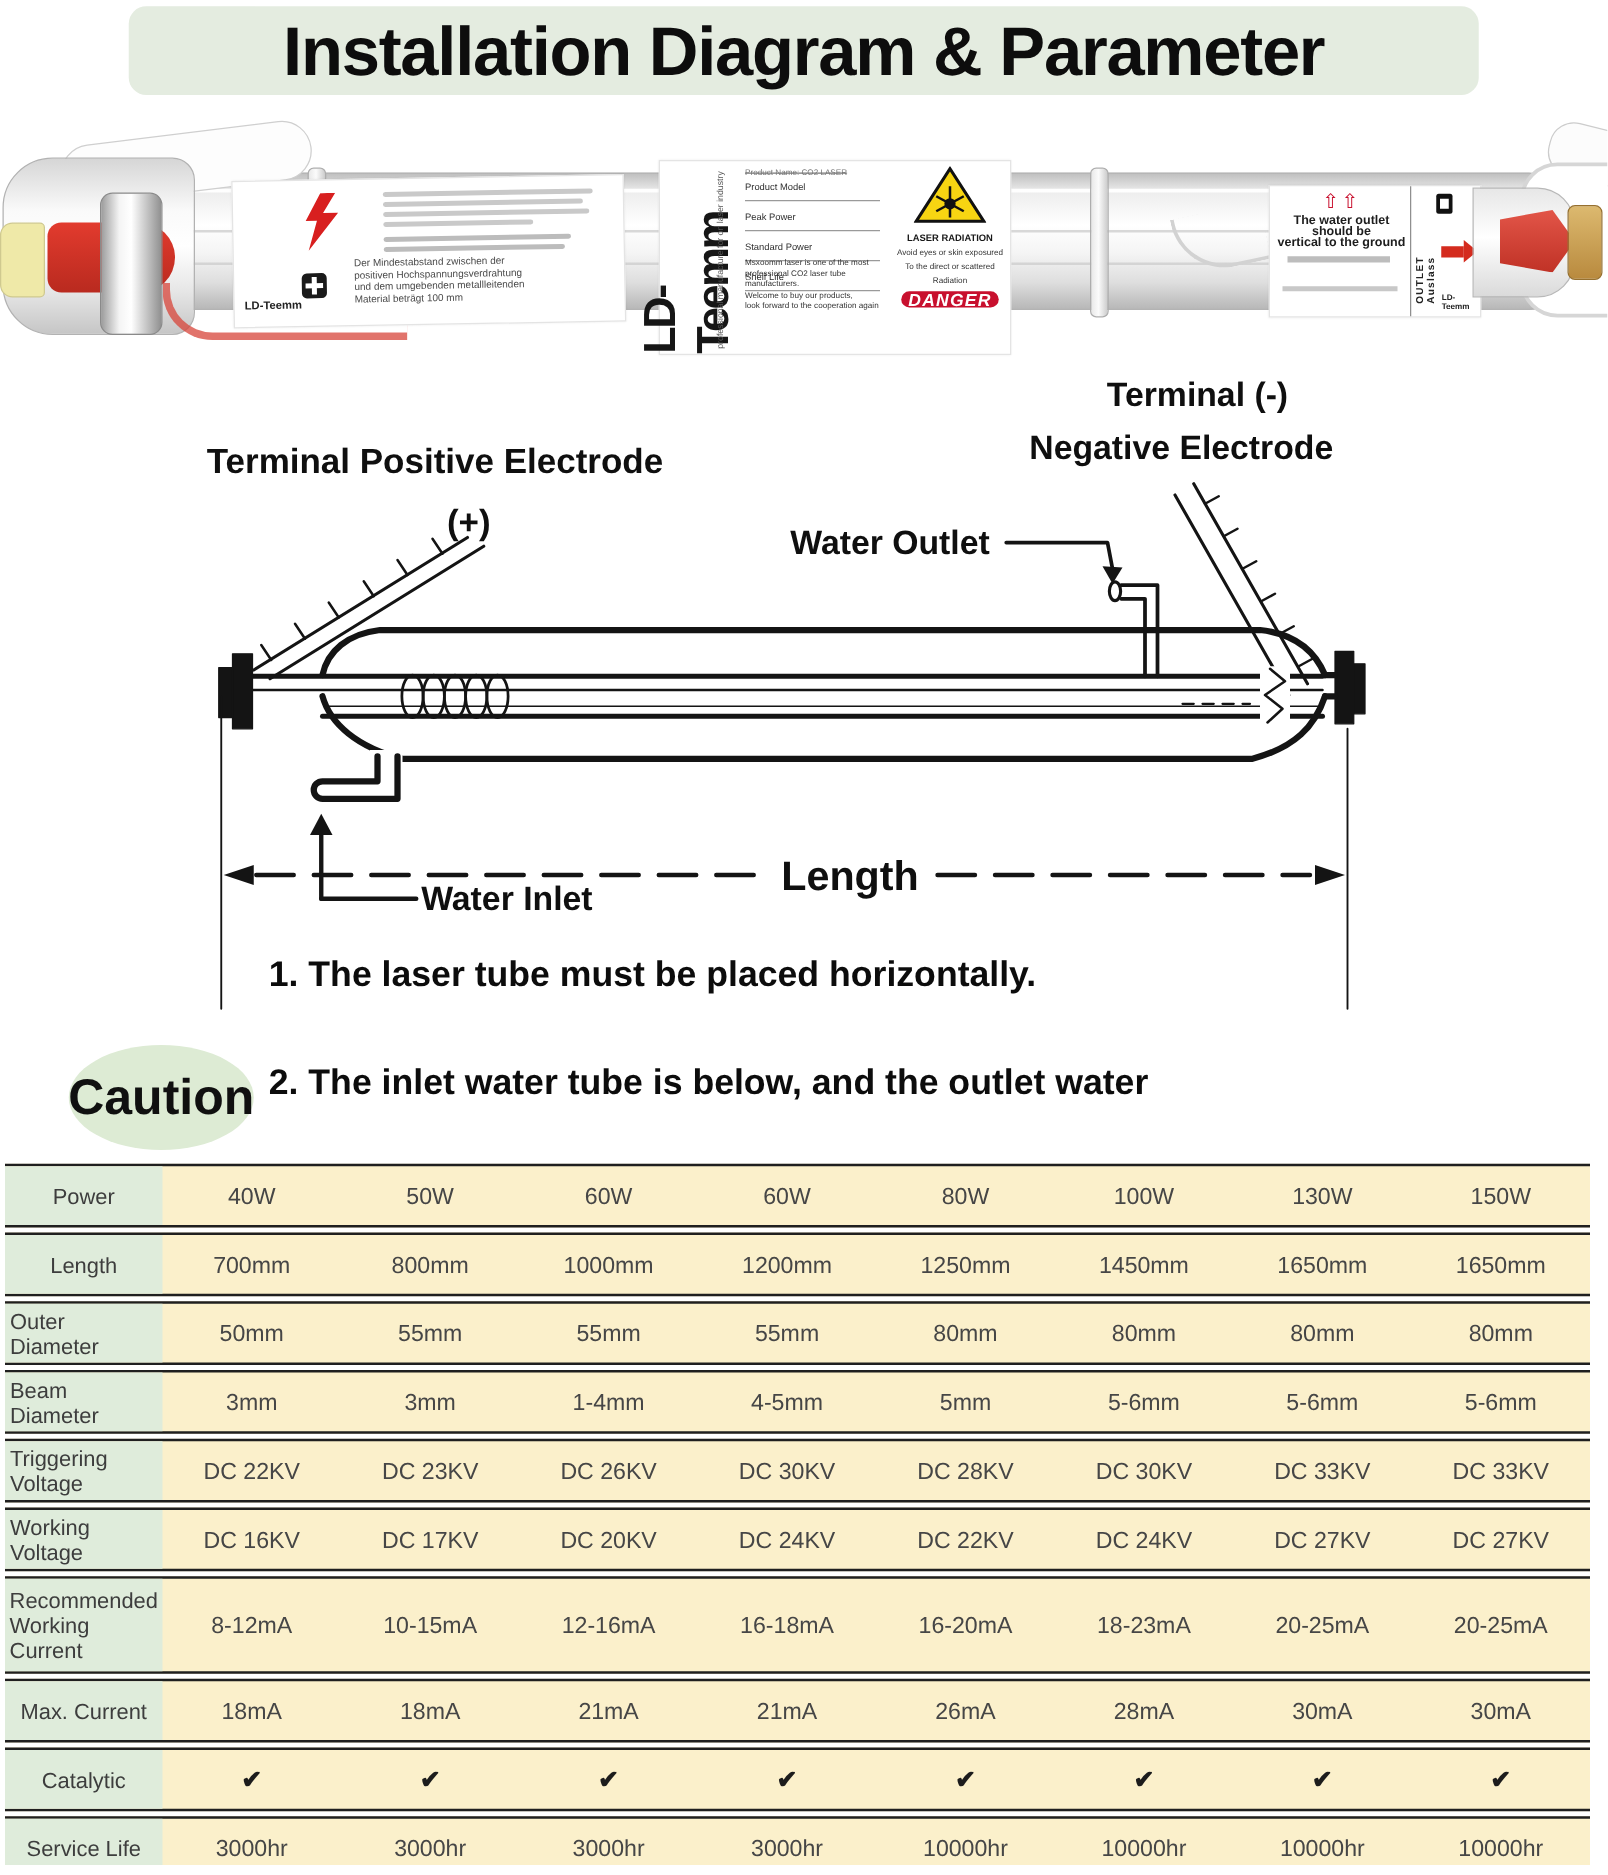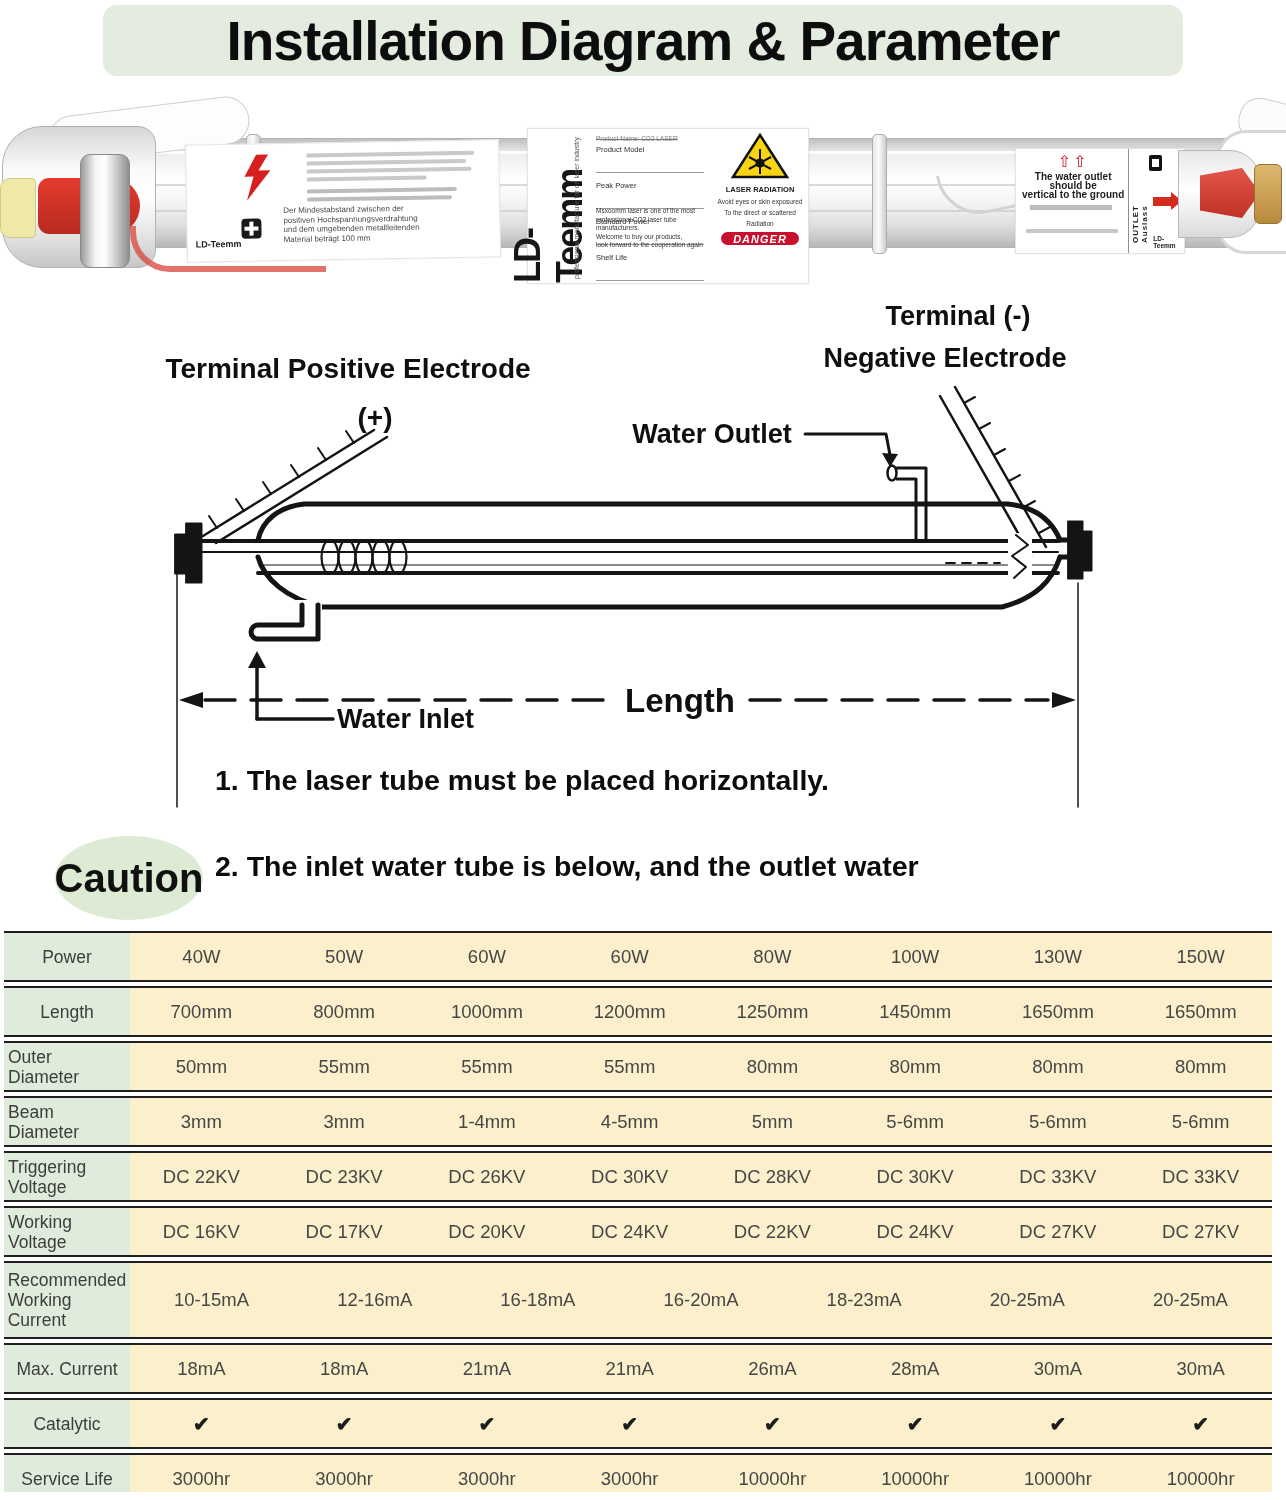--- a/index.html
+++ b/index.html
@@ -71,28 +71,28 @@
 
   #label-center{left:527px;top:30px;width:280px;height:154px;}
   .brand-vert{left:0;top:0;width:42px;height:154px;display:flex;align-items:center;justify-content:center;
      writing-mode:vertical-rl;transform:rotate(180deg);font-size:36px;font-weight:bold;
      letter-spacing:-2px;color:#161616;}
   .side-vert{left:44px;top:4px;width:20px;height:146px;writing-mode:vertical-rl;transform:rotate(180deg);
      font-size:7px;color:#555;line-height:9px;}
   .form-zone{left:68px;top:6px;width:112px;}
   .form-name{font-size:6.5px;color:#777;text-decoration:line-through;margin-bottom:3px;}
   .form-row{font-size:7.5px;color:#2e2e2e;border-bottom:1px solid #9a9a9a;margin-bottom:8px;
-     padding-bottom:18px;width:108px;}
+     padding-bottom:6px;width:108px;}
   .body-text{left:68px;top:78px;width:118px;font-size:6.5px;line-height:8.5px;color:#333;}
   .body-text span{display:block;}
   .warn-zone{left:186px;top:4px;width:92px;text-align:center;}
   .warn-head{font-size:7.5px;font-weight:bold;color:#181818;margin-top:2px;}
   .warn-line{font-size:6.5px;color:#333;margin-top:4px;}
   .danger-pill{margin:5px auto 17px;width:78px;height:13px;background:#c8102e;border-radius:8px;
-     color:#fff;font-size:11px;font-weight:bold;font-style:italic;display:flex;align-items:center;
+     color:#fff;font-size:14px;font-weight:bold;font-style:italic;display:flex;align-items:center;
      justify-content:center;letter-spacing:1px;}
 
   #label-right{left:1015px;top:50px;width:168px;height:104px;display:flex;}
   .rl-left{width:113px;padding:6px 4px 0 6px;box-sizing:border-box;text-align:center;position:relative;}
   .up-arrows{color:#c8102e;font-size:16px;line-height:14px;letter-spacing:2px;}
   .rl-text{font-size:10px;font-weight:bold;color:#1d1d1d;line-height:9px;margin-top:3px;}
   .rl-bar1{left:14px;top:56px;width:82px;height:5px;background:#bdbdbd;}
   .rl-bar2{left:10px;top:80px;width:92px;height:4px;background:#c8c8c8;}
   .rl-right{width:55px;border-left:1px solid #8f8f8f;position:relative;}
   .sq-icon{left:20px;top:6px;width:13px;height:16px;background:#111;border-radius:2px;}
@@ -389,20 +389,21 @@
         <div class="tcell">DC 17KV</div>
         <div class="tcell">DC 20KV</div>
         <div class="tcell">DC 24KV</div>
         <div class="tcell">DC 22KV</div>
         <div class="tcell">DC 24KV</div>
         <div class="tcell">DC 27KV</div>
         <div class="tcell">DC 27KV</div>
       </div>
       <div class="trow tall">
         <div class="tlabel">Recommended Working Current</div>
+        <div class="tcell">8-12mA</div>
         <div class="tcell">10-15mA</div>
         <div class="tcell">12-16mA</div>
         <div class="tcell">16-18mA</div>
         <div class="tcell">16-20mA</div>
         <div class="tcell">18-23mA</div>
         <div class="tcell">20-25mA</div>
         <div class="tcell">20-25mA</div>
       </div>
       <div class="trow">
         <div class="tlabel">Max. Current</div>

